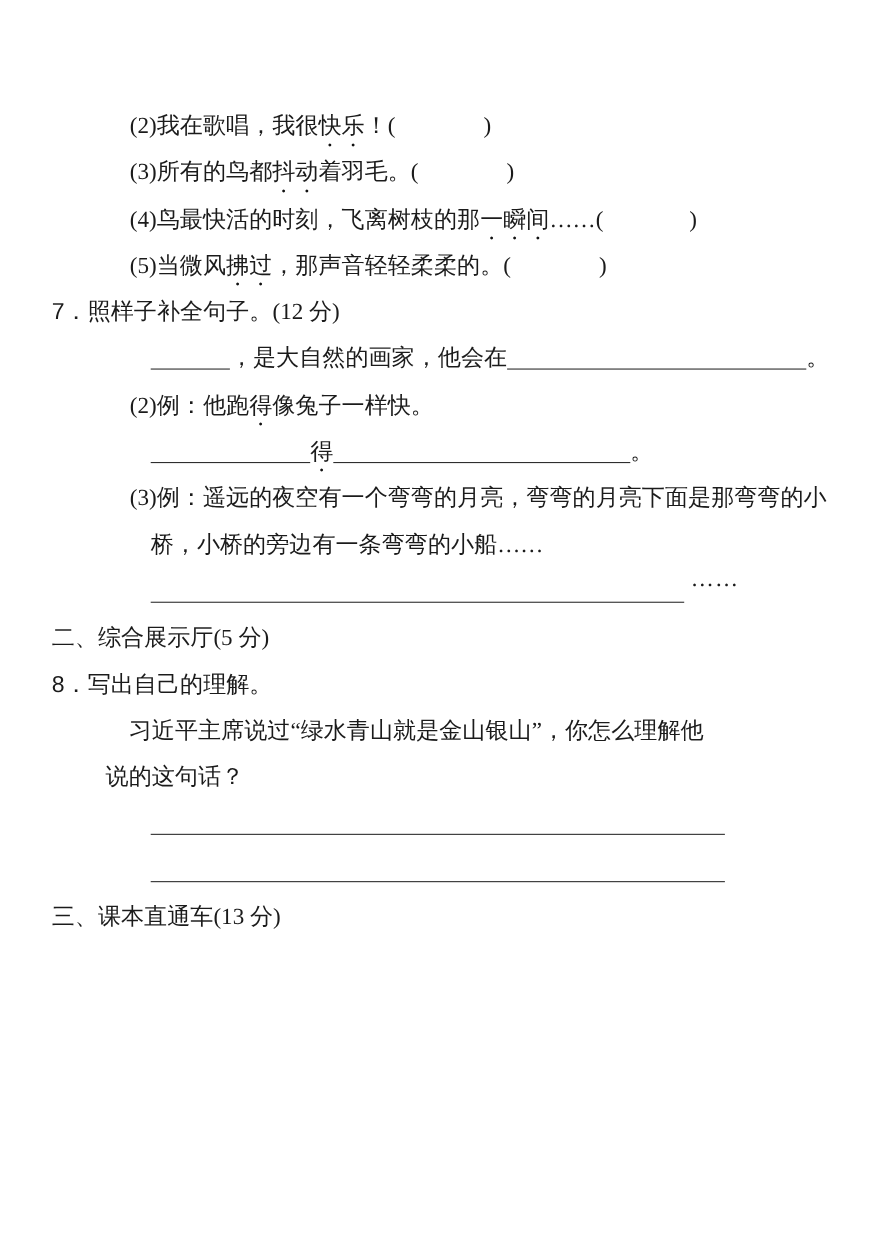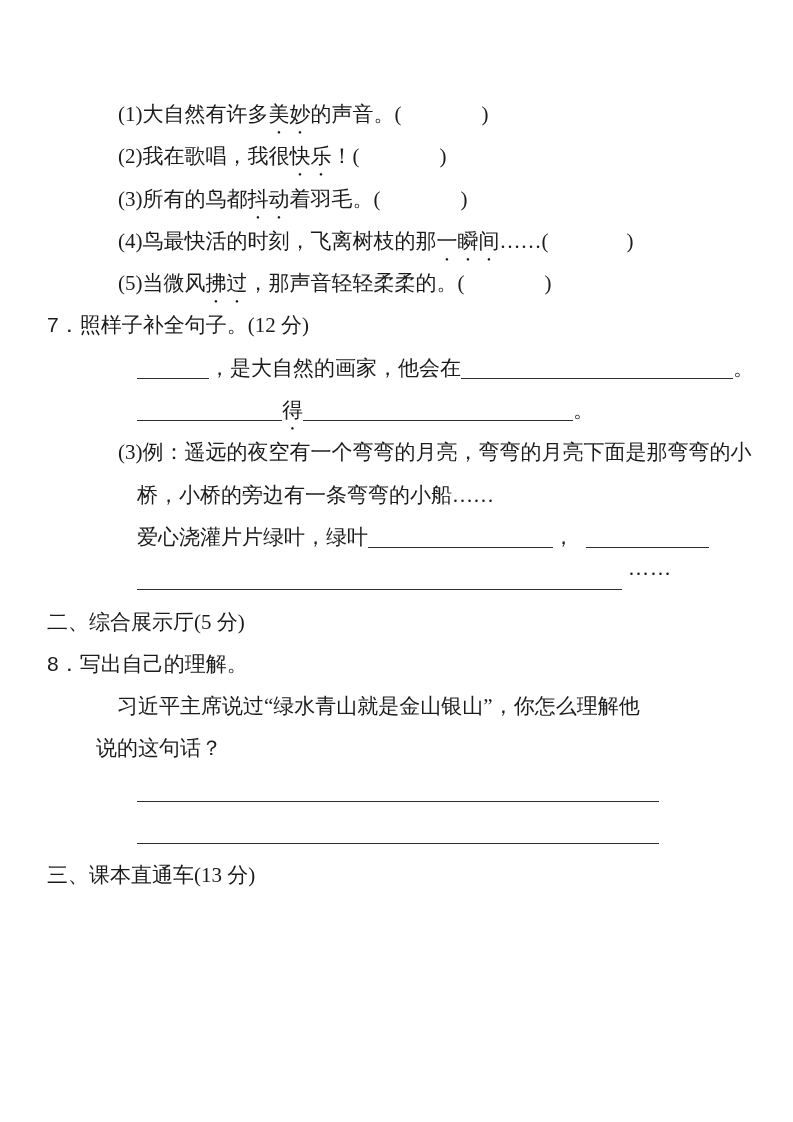--- a/index.html
+++ b/index.html
@@ -51,31 +51,30 @@
     position: relative;
     top: -11px;
     letter-spacing: 1px;
   }
 </style>
 </head>
 <body>
 
 <div class="doc">
   <div>
-      <div class="row ind-item"><span>(1)大自然有许多</span><span class="emph">美妙</span><span>的声音。(</span><span class="gap" style="width: 80px;"></span><span>)</span></div>
       <div class="row ind-item"><span>(2)我在歌唱，我很</span><span class="emph">快乐</span><span>！(</span><span class="gap" style="width: 80px;"></span><span>)</span></div>
       <div class="row ind-item"><span>(3)所有的鸟都</span><span class="emph">抖动</span><span>着羽毛。(</span><span class="gap" style="width: 80px;"></span><span>)</span></div>
       <div class="row ind-item"><span>(4)鸟最快活的时刻，飞离树枝的那</span><span class="emph">一瞬间</span><span>……(</span><span class="gap" style="width: 78px;"></span><span>)</span></div>
       <div class="row ind-item"><span>(5)当微风</span><span class="emph">拂过</span><span>，那声音轻轻柔柔的。(</span><span class="gap" style="width: 80px;"></span><span>)</span></div>
       <div class="row ind-head"><span class="sans">7．</span><span>照样子补全句子。(12 分)</span></div>
       <div class="row ind-sub"><span class="blank" style="width: 72px;"></span><span>，是大自然的画家，他会在</span><span class="blank" style="width: 272px;"></span><span>。</span></div>
+      <div class="row ind-item"><span>(2)例：他跑</span><span class="emph">得</span><span>像兔子一样快。</span></div>
       <div class="row ind-sub"><span class="blank" style="width: 145px;"></span><span class="emph">得</span><span class="blank" style="width: 270px;"></span><span>。</span></div>
       <div class="row ind-item"><span>(3)例：遥远的夜空有一个弯弯的月亮，弯弯的月亮下面是那弯弯的小</span></div>
       <div class="row ind-sub"><span>桥，小桥的旁边有一条弯弯的小船……</span></div>
-      <div class="row ind-sub"><span>爱心浇灌片片绿叶，绿叶</span><span class="blank" style="width: 185px;"></span><span>，</span><span class="gap" style="width: 12px;"></span><span class="blank" style="width: 123px;"></span></div>
       <div class="row ind-sub"><span class="blank" style="width: 485px;"></span><span class="gap" style="width: 6px;"></span><span class="raise">……</span></div>
       <div class="row ind-head"><span>二、综合展示厅(5 分)</span></div>
       <div class="row ind-head"><span class="sans">8．</span><span>写出自己的理解。</span></div>
       <div class="row ind-para"><span>习近平主席说过“绿水青山就是金山银山”，你怎么理解他</span></div>
       <div class="row ind-wrap"><span>说的这句话？</span></div>
       <div class="row ind-sub"><span class="blank" style="width: 522px;"></span></div>
       <div class="row ind-sub"><span class="blank" style="width: 522px;"></span></div>
       <div class="row ind-head"><span>三、课本直通车(13 分)</span></div>
     </div>
 </div>

